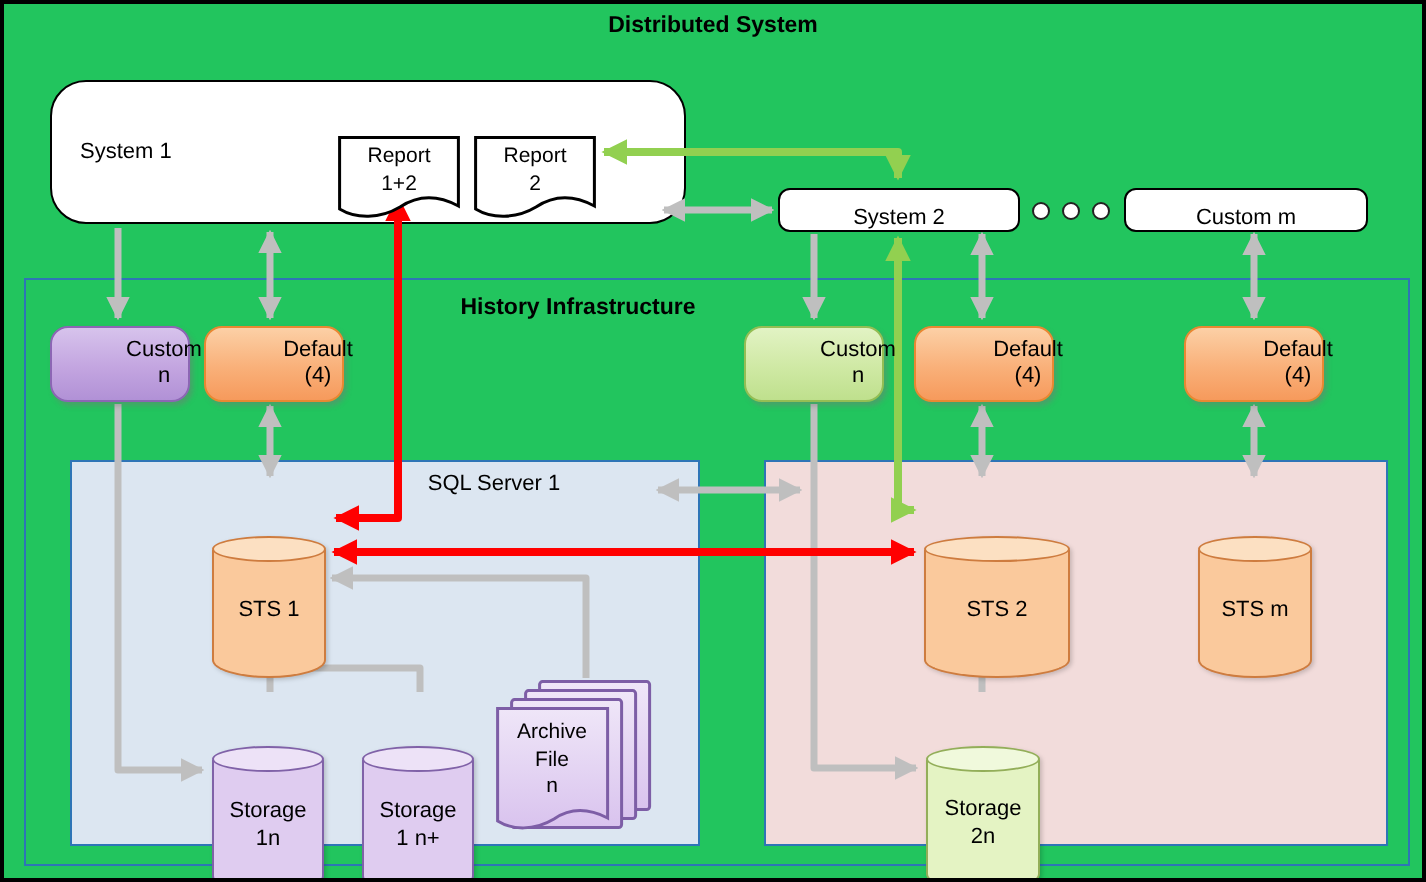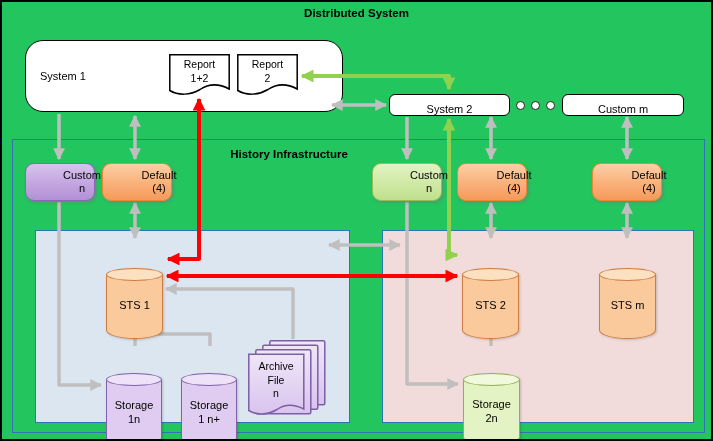--- a/index.html
+++ b/index.html
@@ -24,21 +24,21 @@
   .cyl .cap{position:absolute;left:0;right:0;top:0;height:13px;border-radius:50%;box-sizing:border-box;}
   .cyl .body{position:absolute;left:0;right:0;top:6.5px;bottom:0;border-top:none!important;border-radius:0 0 50% 50%/0 0 9px 9px;box-sizing:border-box;}
   .cyl .clbl{position:absolute;left:0;right:0;top:54%;transform:translateY(-50%);font-size:11px;line-height:1.25;white-space:pre-line;text-align:center;}
   .cyl-orange .cap{background:#FCE0C2;border:1.5px solid #CE7C3F;}
   .cyl-orange .body{background:#FAC99C;border:1.5px solid #CE7C3F;}
   .cyl-purple .cap{background:#EDE2F7;border:1.5px solid #8062A8;}
   .cyl-purple .body{background:#DFCCF0;border:1.5px solid #8062A8;}
   .cyl-green .cap{background:#F0F9DC;border:1.5px solid #93AE59;}
   .cyl-green .body{background:#E4F3C3;border:1.5px solid #93AE59;}
   
-  .doc{width:61px;height:44px;}
+  .doc{width:61px;height:44px;margin-top:14px;}
   .doc .dlbl{position:absolute;left:0;right:0;top:4px;font-size:10.5px;line-height:1.3;white-space:pre-line;text-align:center;}
   .circle{width:9px;height:9px;border:1.4px solid #222;border-radius:50%;background:#fff;box-sizing:border-box;}
   #connector-layer{left:0;top:0;pointer-events:none;}
   .sqllbl{font-size:11px;}
 </style>
 </head>
 <body>
 
 <div id="canvas">
 
@@ -121,27 +121,28 @@
 n</span></div>
   <div class="abs rnode orange" style="left:100px;top:161px;"><span>Default
 (4)</span></div>
   <div class="abs rnode green" style="left:370px;top:161px;"><span>Custom
 n</span></div>
   <div class="abs rnode orange" style="left:455px;top:161px;"><span>Default
 (4)</span></div>
   <div class="abs rnode orange" style="left:590px;top:161px;"><span>Default
 (4)</span></div>
 
+  <div class="abs lbl sqllbl" style="left:180px;top:234px;width:130px;">SQL Server 1</div>
 
   <div class="abs cyl cyl-orange" style="left:104px;top:240px;width:57px;height:71px;">
     <div class="body"></div>
       <div class="cap"></div>
     <div class="clbl">STS 1</div>
   </div>
-  <div class="abs cyl cyl-orange" style="left:460px;top:240px;width:57px;height:71px;">
+  <div class="abs cyl cyl-orange" style="left:460px;top:240px;width:57px;height:71px;padding-left:16px;">
     <div class="body"></div>
       <div class="cap"></div>
     <div class="clbl">STS 2</div>
   </div>
   <div class="abs cyl cyl-orange" style="left:597px;top:240px;width:57px;height:71px;">
     <div class="body"></div>
       <div class="cap"></div>
     <div class="clbl">STS m</div>
   </div>
   <div class="abs cyl cyl-purple" style="left:104px;top:345px;width:56px;height:74px;">

